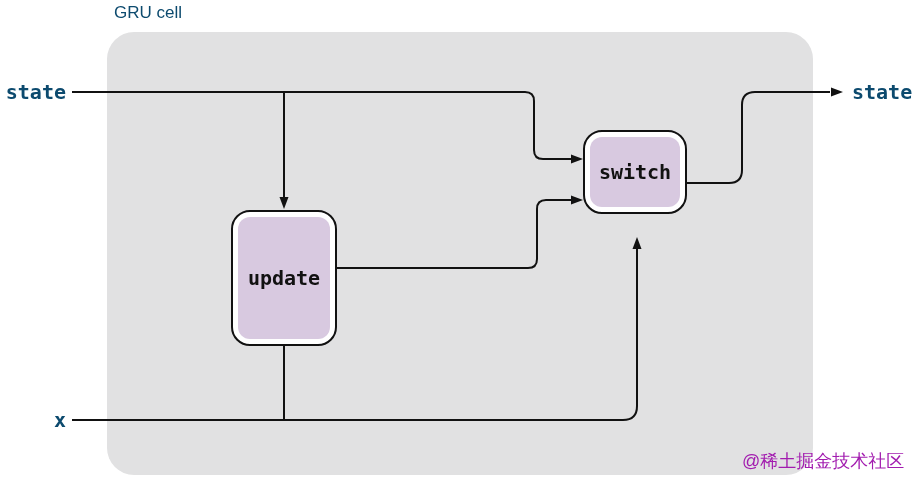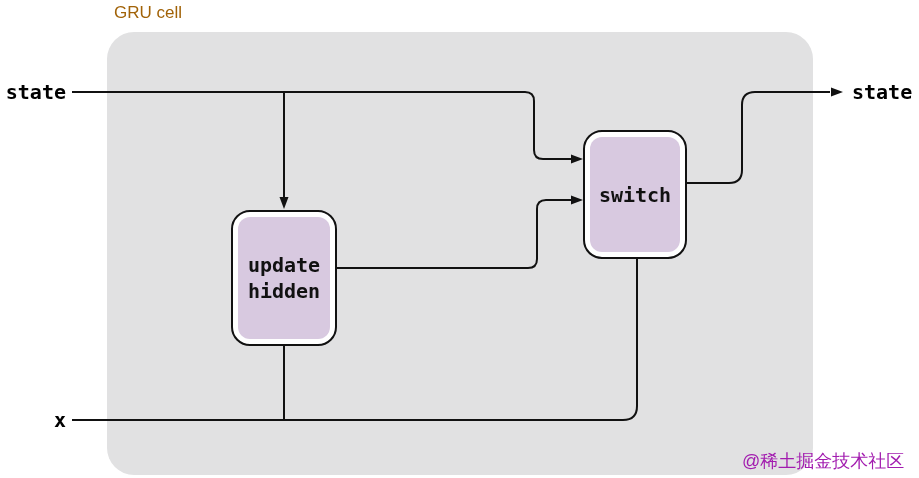--- a/index.html
+++ b/index.html
@@ -10,21 +10,21 @@
     background: #ffffff;
     overflow: hidden;
     font-family: "DejaVu Sans Mono", monospace;
   }
   .title {
     position: absolute;
     left: 114px;
     top: 3px;
     font-family: "Liberation Sans", sans-serif;
     font-size: 17px;
-    color: #a16207;
+    color: #0c4a6e;
     white-space: nowrap;
   }
   .panel {
     position: absolute;
     left: 107px;
     top: 32px;
     width: 706px;
     height: 443px;
     background: #e1e1e2;
     border-radius: 27px;
@@ -58,26 +58,26 @@
     display: flex;
     flex-direction: column;
     align-items: center;
     justify-content: center;
     font-weight: bold;
     font-size: 20px;
     line-height: 1.3;
     color: #111111;
   }
   .node-update { left: 231px; top: 210px; width: 106px; height: 136px; }
-  .node-switch { left: 583px; top: 130px; width: 104px; height: 129px; }
+  .node-switch { left: 583px; top: 130px; width: 104px; height: 84px; }
   .iolabel {
     position: absolute;
     font-weight: bold;
     font-size: 20px;
-    color: #000000;
+    color: #0c4a6e;
     white-space: nowrap;
   }
   .label-state-left { left: 0; top: 80px; width: 66px; text-align: right; }
   .label-x         { left: 0; top: 408px; width: 66px; text-align: right; }
   .label-new-state { left: 360px; top: 237px; width: 140px; text-align: center; }
   .label-state-right { left: 852px; top: 80px; }
   .watermark {
     position: absolute;
     left: 742px;
     top: 449px;
@@ -113,21 +113,20 @@
     <path d="M 284 420 V 328"></path>
     <polygon points="284,316 279.5,328 288.5,328"></polygon>
 
     <path d="M 687 183 H 729 Q 742 183 742 170 V 105 Q 742 92 755 92 H 830"></path>
     <polygon points="843,92 831,87.5 831,96.5"></polygon>
   </svg>
 
   <div class="node node-update">
     <div class="node-inner">
       <span>update</span>
-      <span>hidden</span>
     </div>
   </div>
 
   <div class="node node-switch">
     <div class="node-inner">
       <span>switch</span>
     </div>
   </div>
 
   <div class="iolabel label-state-left">state</div>

